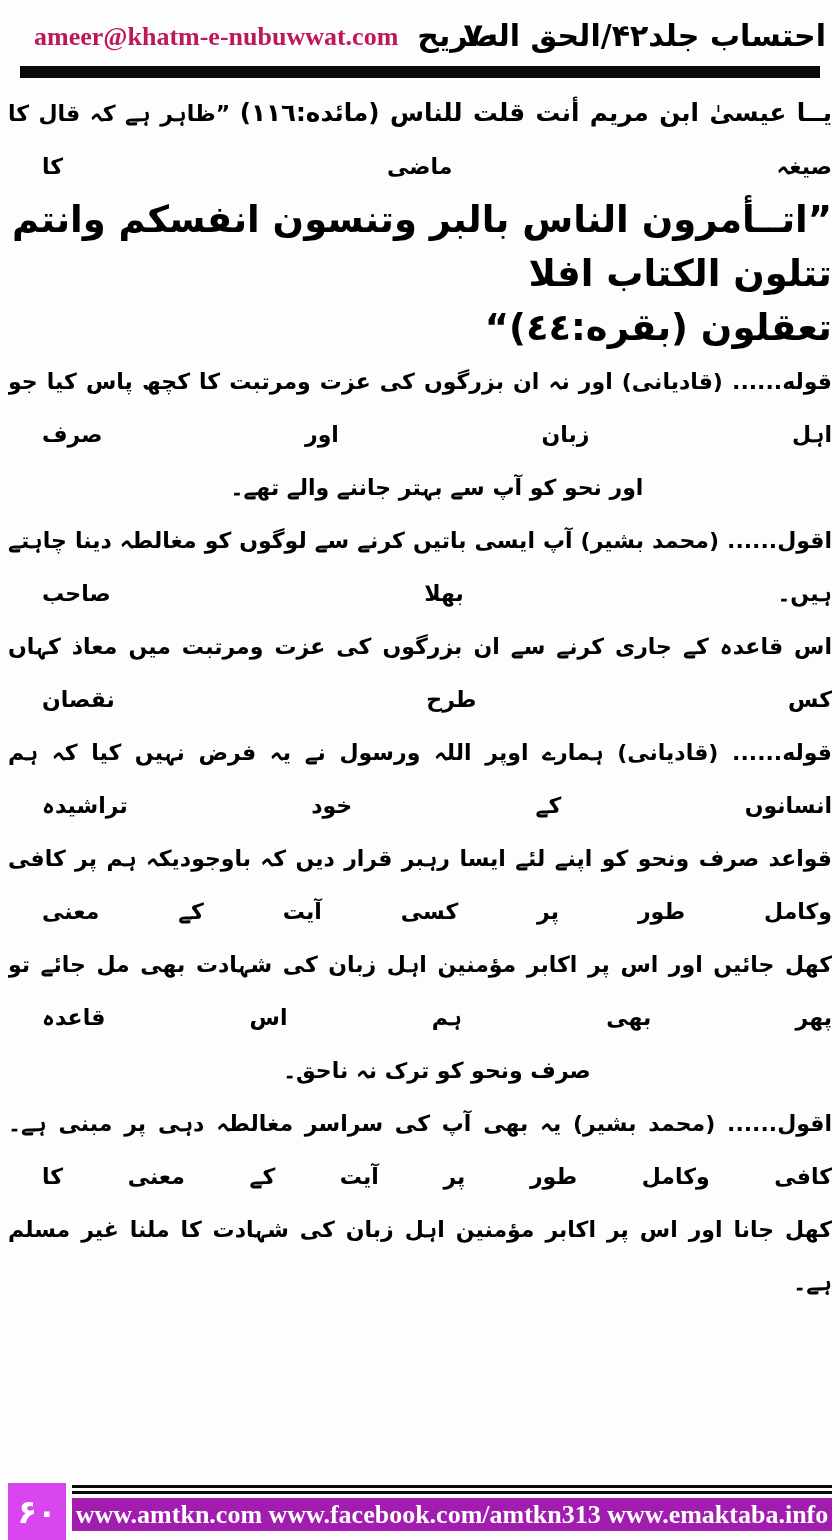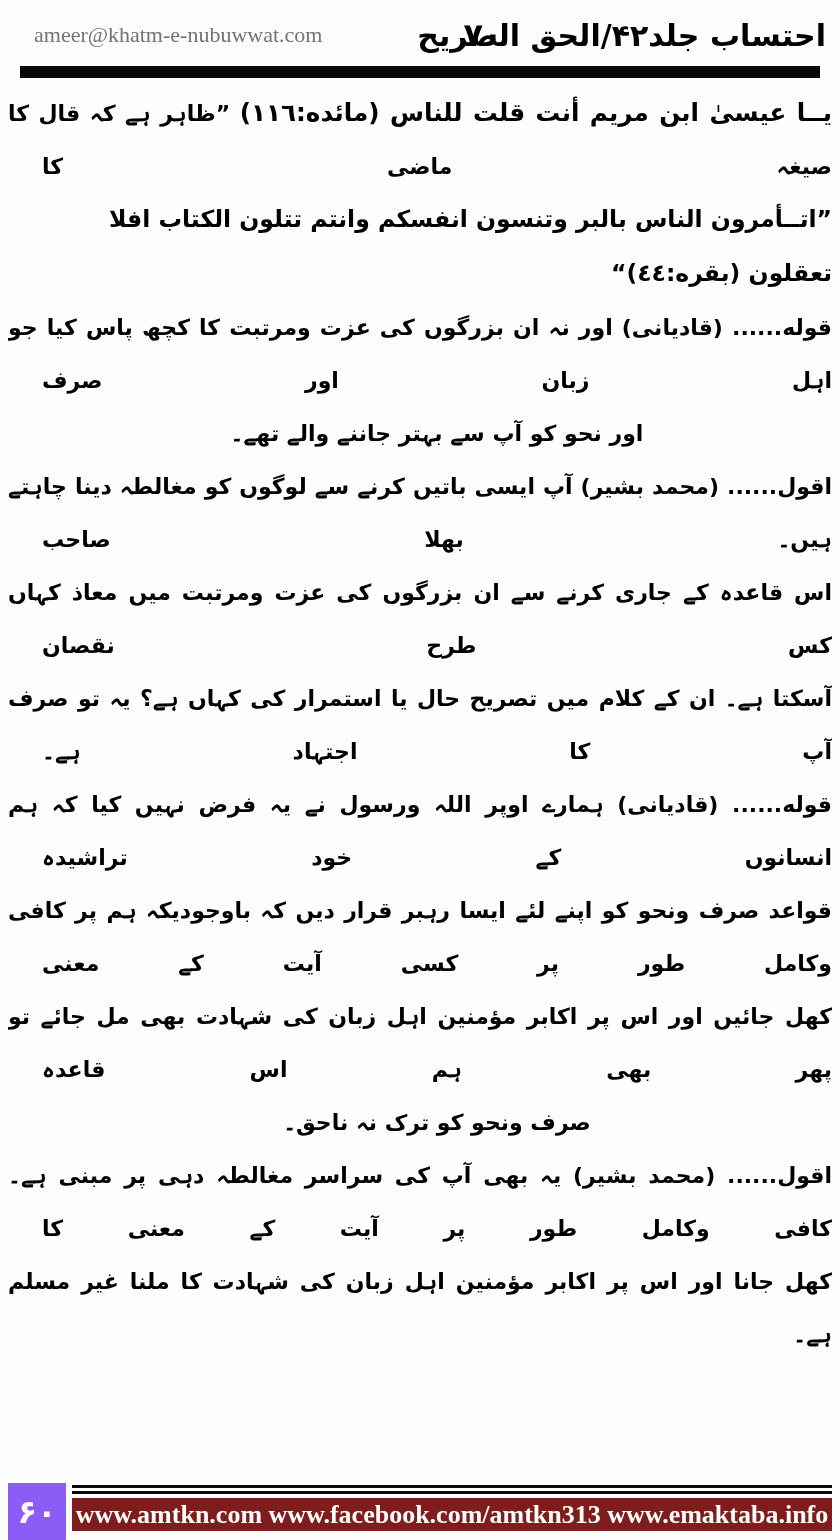--- a/index.html
+++ b/index.html
@@ -5,22 +5,22 @@
   html,body{margin:0;padding:0;}
   body{
     width:840px;height:1540px;position:relative;overflow:hidden;
     background:#fdfdfd;color:#000;
     font-family:"DejaVu Sans",sans-serif;
   }
   
   .header{position:absolute;top:10px;left:0;width:840px;height:54px;}
   .email{
     position:absolute;left:34px;top:12px;direction:ltr;
-    font-family:"Liberation Serif",serif;font-weight:normal;font-size:22px;
-    letter-spacing:0px;color:#737373;
+    font-family:"Liberation Serif",serif;font-weight:bold;font-size:26px;
+    letter-spacing:0px;color:#be185d;
   }
   .pagenum-top{
     position:absolute;left:448px;top:6px;width:70px;text-align:center;
     font-weight:bold;font-size:32px;color:#000;
   }
   .title{
     position:absolute;right:14px;top:8px;
     font-weight:bold;font-size:30px;color:#000;white-space:nowrap;
   }
   .header-rule{
@@ -33,37 +33,37 @@
   }
   .line{
     font-weight:bold;font-size:22px;line-height:53px;
     color:#000;direction:rtl;
   }
   .line.justify{text-align:justify;text-align-last:justify;}
   .line.center{text-align:center;}
   .line.right{text-align:right;}
   .seg-urdu{font-family:"DejaVu Sans",sans-serif;margin-left:34px;}
   .seg-naskh{font-family:"DejaVu Sans",sans-serif;font-size:1.12em;}
-  .line.quran{font-size:21px;line-height:53px;}
+  .line.quran{font-size:33px;line-height:53px;}
   
   .footer{position:absolute;left:0;top:1483px;width:840px;height:57px;}
   .pagenum-box{
-    position:absolute;left:8px;top:0;width:58px;height:57px;background:#8b5cf6;
+    position:absolute;left:8px;top:0;width:58px;height:57px;background:#d946ef;
     display:flex;align-items:center;justify-content:center;
   }
   .pagenum-bottom{
     color:#fff;font-weight:bold;font-size:32px;line-height:1;
   }
   .footer-right{position:absolute;left:72px;top:2px;width:760px;height:55px;}
   .footer-rules{
     height:13px;width:100%;
     background:linear-gradient(180deg,#0a0a0a 0 3px,#fdfdfd 3px 6px,#0a0a0a 6px 9px,#fdfdfd 9px 13px);
   }
   .footer-bar{
-    height:33px;width:100%;background:#7f1d1d;
+    height:33px;width:100%;background:#a21caf;
     display:flex;align-items:center;justify-content:center;
   }
   .footer-links{
     color:#fff;direction:ltr;
     font-family:"Liberation Serif",serif;font-weight:bold;font-size:26px;
     white-space:nowrap;
   }
 </style>
 </head>
 <body>
@@ -77,21 +77,20 @@
 <div class="header-rule"></div>
 
 <div class="page-body" id="body-text">
     <div class="line justify" dir="rtl"><span class="seg-naskh">يــا عيسىٰ ابن مريم أنت قلت للناس (مائده:١١٦)</span> <span class="seg-urdu">”ظاہر ہے کہ قال کا صیغہ ماضی کا</span></div>
     <div class="line right quran" dir="rtl"><span class="seg-naskh">”اتــأمرون الناس بالبر وتنسون انفسكم وانتم تتلون الكتاب افلا</span></div>
     <div class="line right quran" dir="rtl"><span class="seg-naskh">تعقلون (بقره:٤٤)“</span></div>
     <div class="line justify" dir="rtl"><span class="seg-urdu">قوله...... (قادیانی) اور نہ ان بزرگوں کی عزت ومرتبت کا کچھ پاس کیا جو اہل زبان اور صرف</span></div>
     <div class="line center" dir="rtl"><span class="seg-urdu">اور نحو کو آپ سے بہتر جاننے والے تھے۔</span></div>
     <div class="line justify" dir="rtl"><span class="seg-urdu">اقول...... (محمد بشیر) آپ ایسی باتیں کرنے سے لوگوں کو مغالطہ دینا چاہتے ہیں۔ بھلا صاحب</span></div>
     <div class="line justify" dir="rtl"><span class="seg-urdu">اس قاعدہ کے جاری کرنے سے ان بزرگوں کی عزت ومرتبت میں معاذ کہاں کس طرح نقصان</span></div>
-    <div class="line justify" dir="rtl"><span class="seg-urdu">آسکتا ہے۔ ان کے کلام میں تصریح حال یا استمرار کی کہاں ہے؟ یہ تو صرف آپ کا اجتہاد ہے۔</span></div>
     <div class="line justify" dir="rtl"><span class="seg-urdu">قوله...... (قادیانی) ہمارے اوپر اللہ ورسول نے یہ فرض نہیں کیا کہ ہم انسانوں کے خود تراشیدہ</span></div>
     <div class="line justify" dir="rtl"><span class="seg-urdu">قواعد صرف ونحو کو اپنے لئے ایسا رہبر قرار دیں کہ باوجودیکہ ہم پر کافی وکامل طور پر کسی آیت کے معنی</span></div>
     <div class="line justify" dir="rtl"><span class="seg-urdu">کھل جائیں اور اس پر اکابر مؤمنین اہل زبان کی شہادت بھی مل جائے تو پھر بھی ہم اس قاعدہ</span></div>
     <div class="line center" dir="rtl"><span class="seg-urdu">صرف ونحو کو ترک نہ ناحق۔</span></div>
     <div class="line justify" dir="rtl"><span class="seg-urdu">اقول...... (محمد بشیر) یہ بھی آپ کی سراسر مغالطہ دہی پر مبنی ہے۔ کافی وکامل طور پر آیت کے معنی کا</span></div>
     <div class="line justify" dir="rtl"><span class="seg-urdu">کھل جانا اور اس پر اکابر مؤمنین اہل زبان کی شہادت کا ملنا غیر مسلم ہے۔</span> </div>
   </div>
 
 <div class="footer">
   <div class="pagenum-box">

